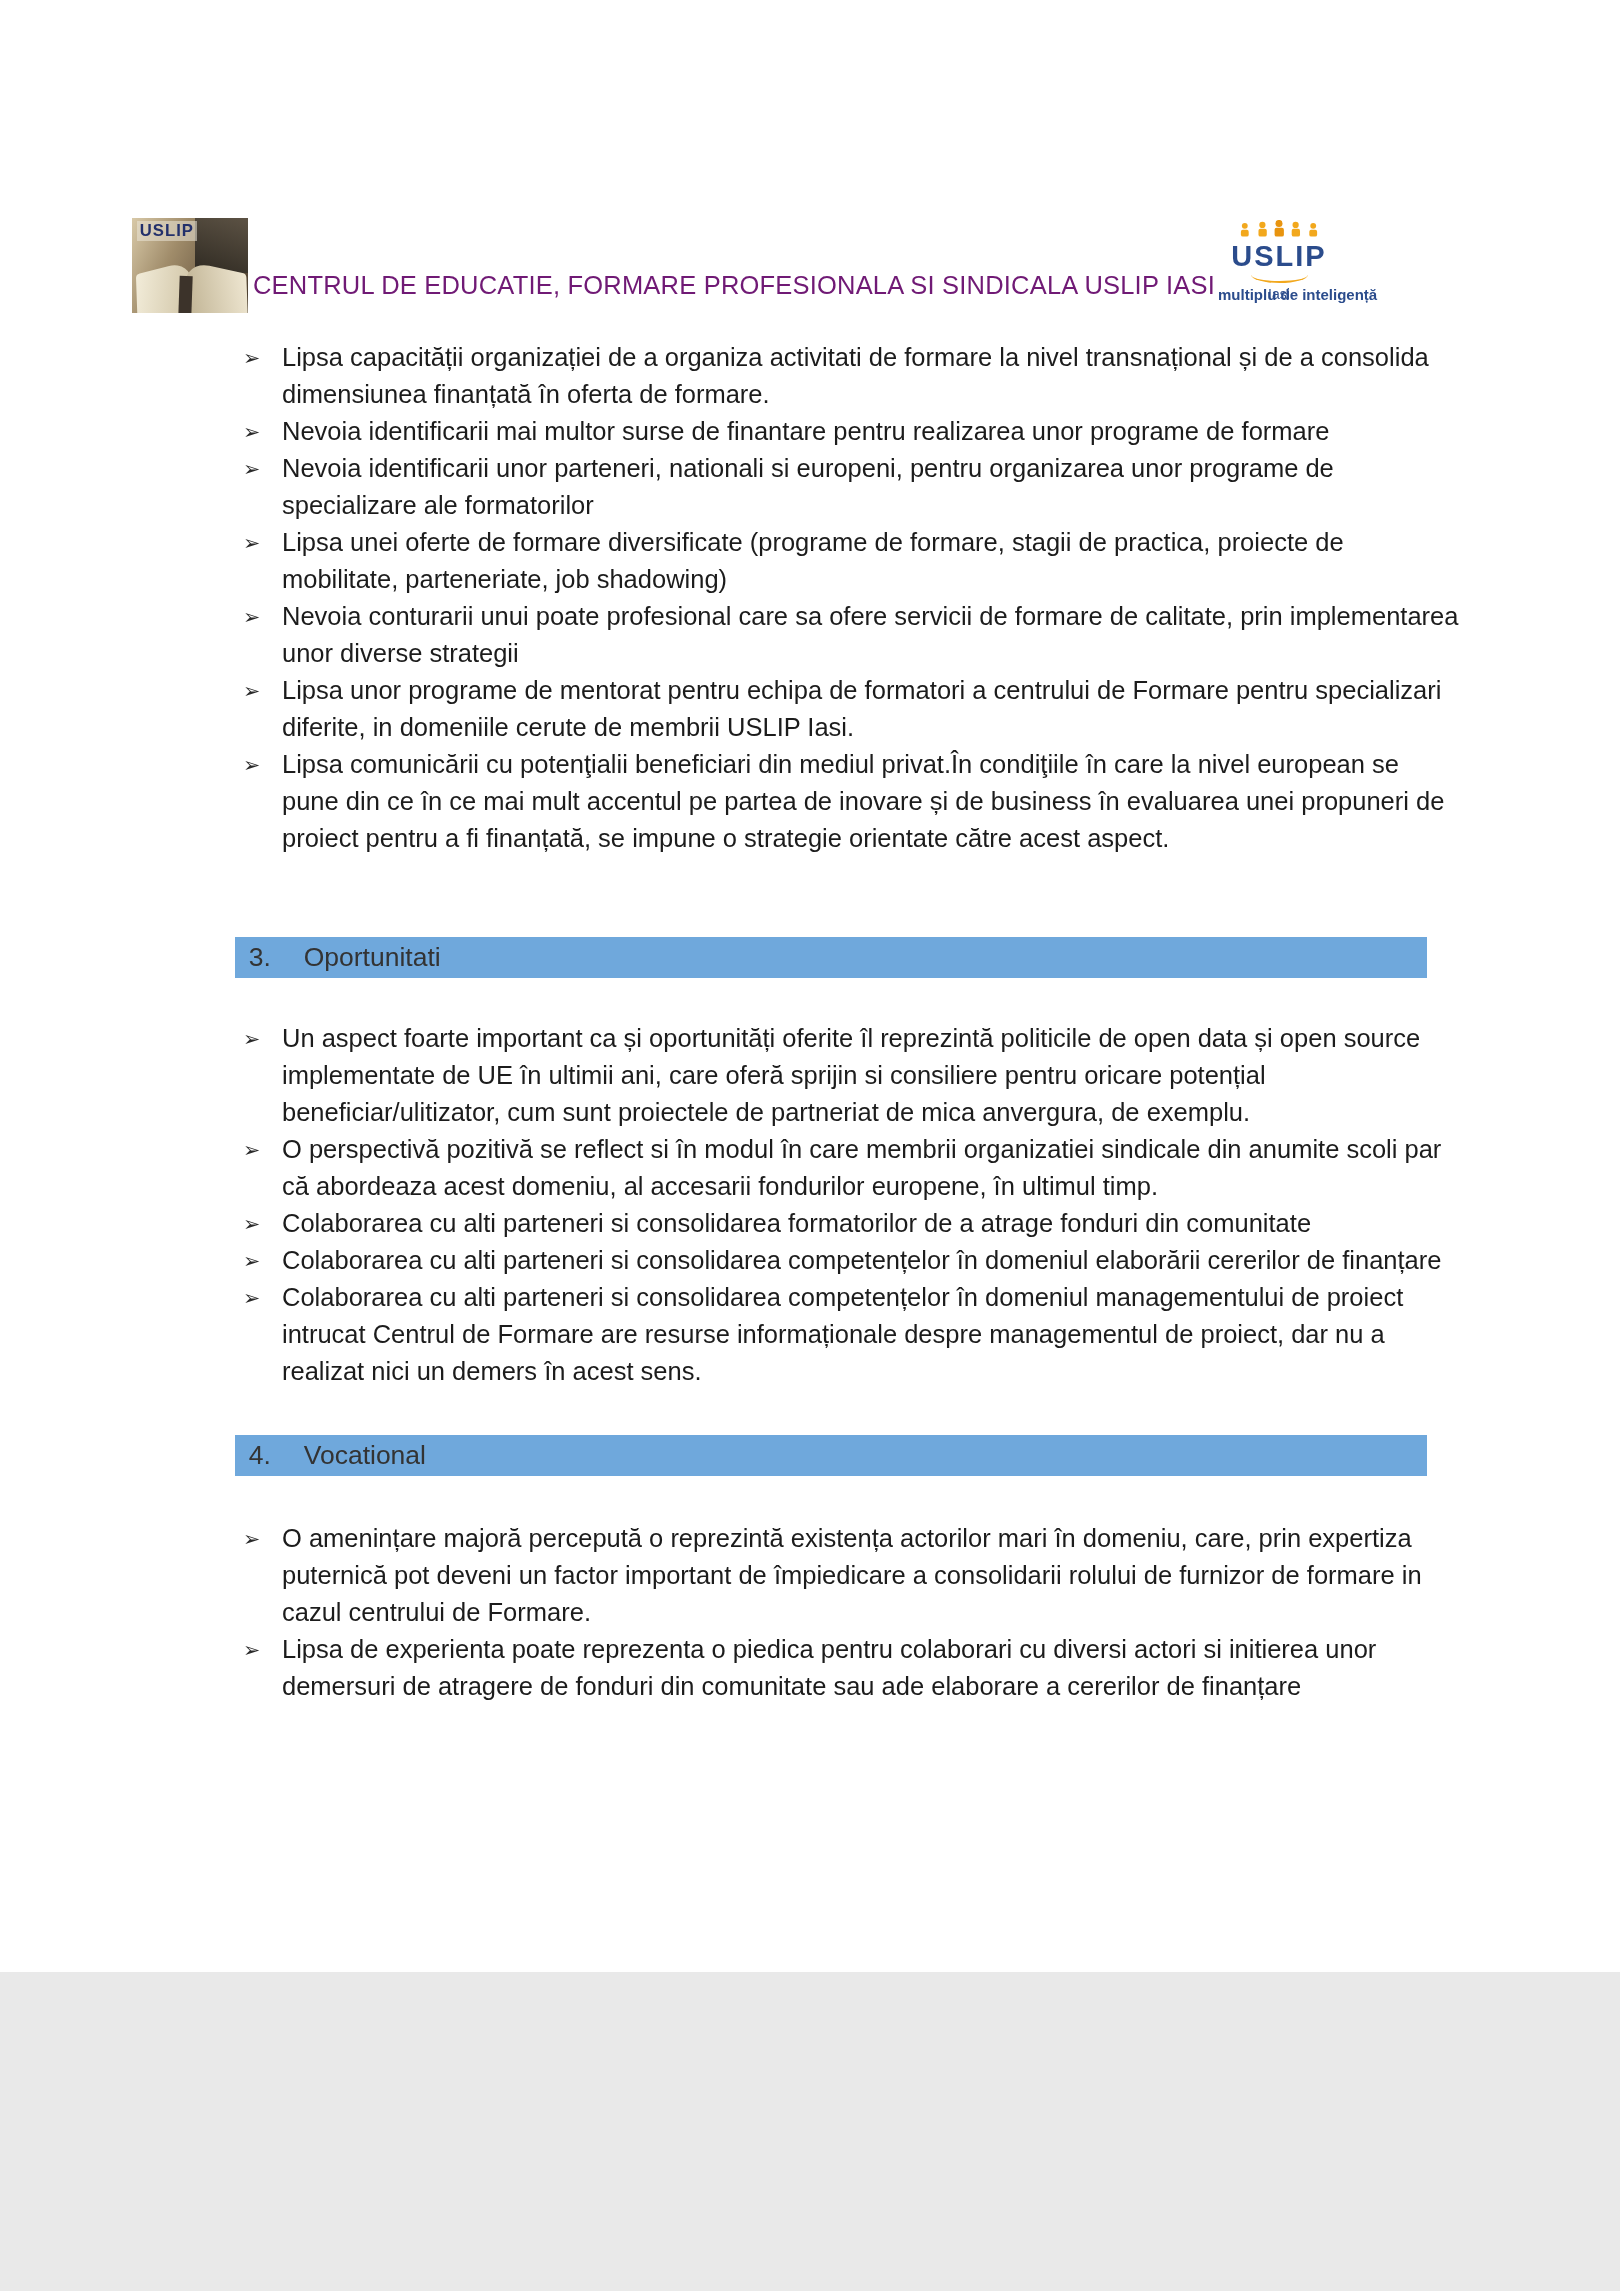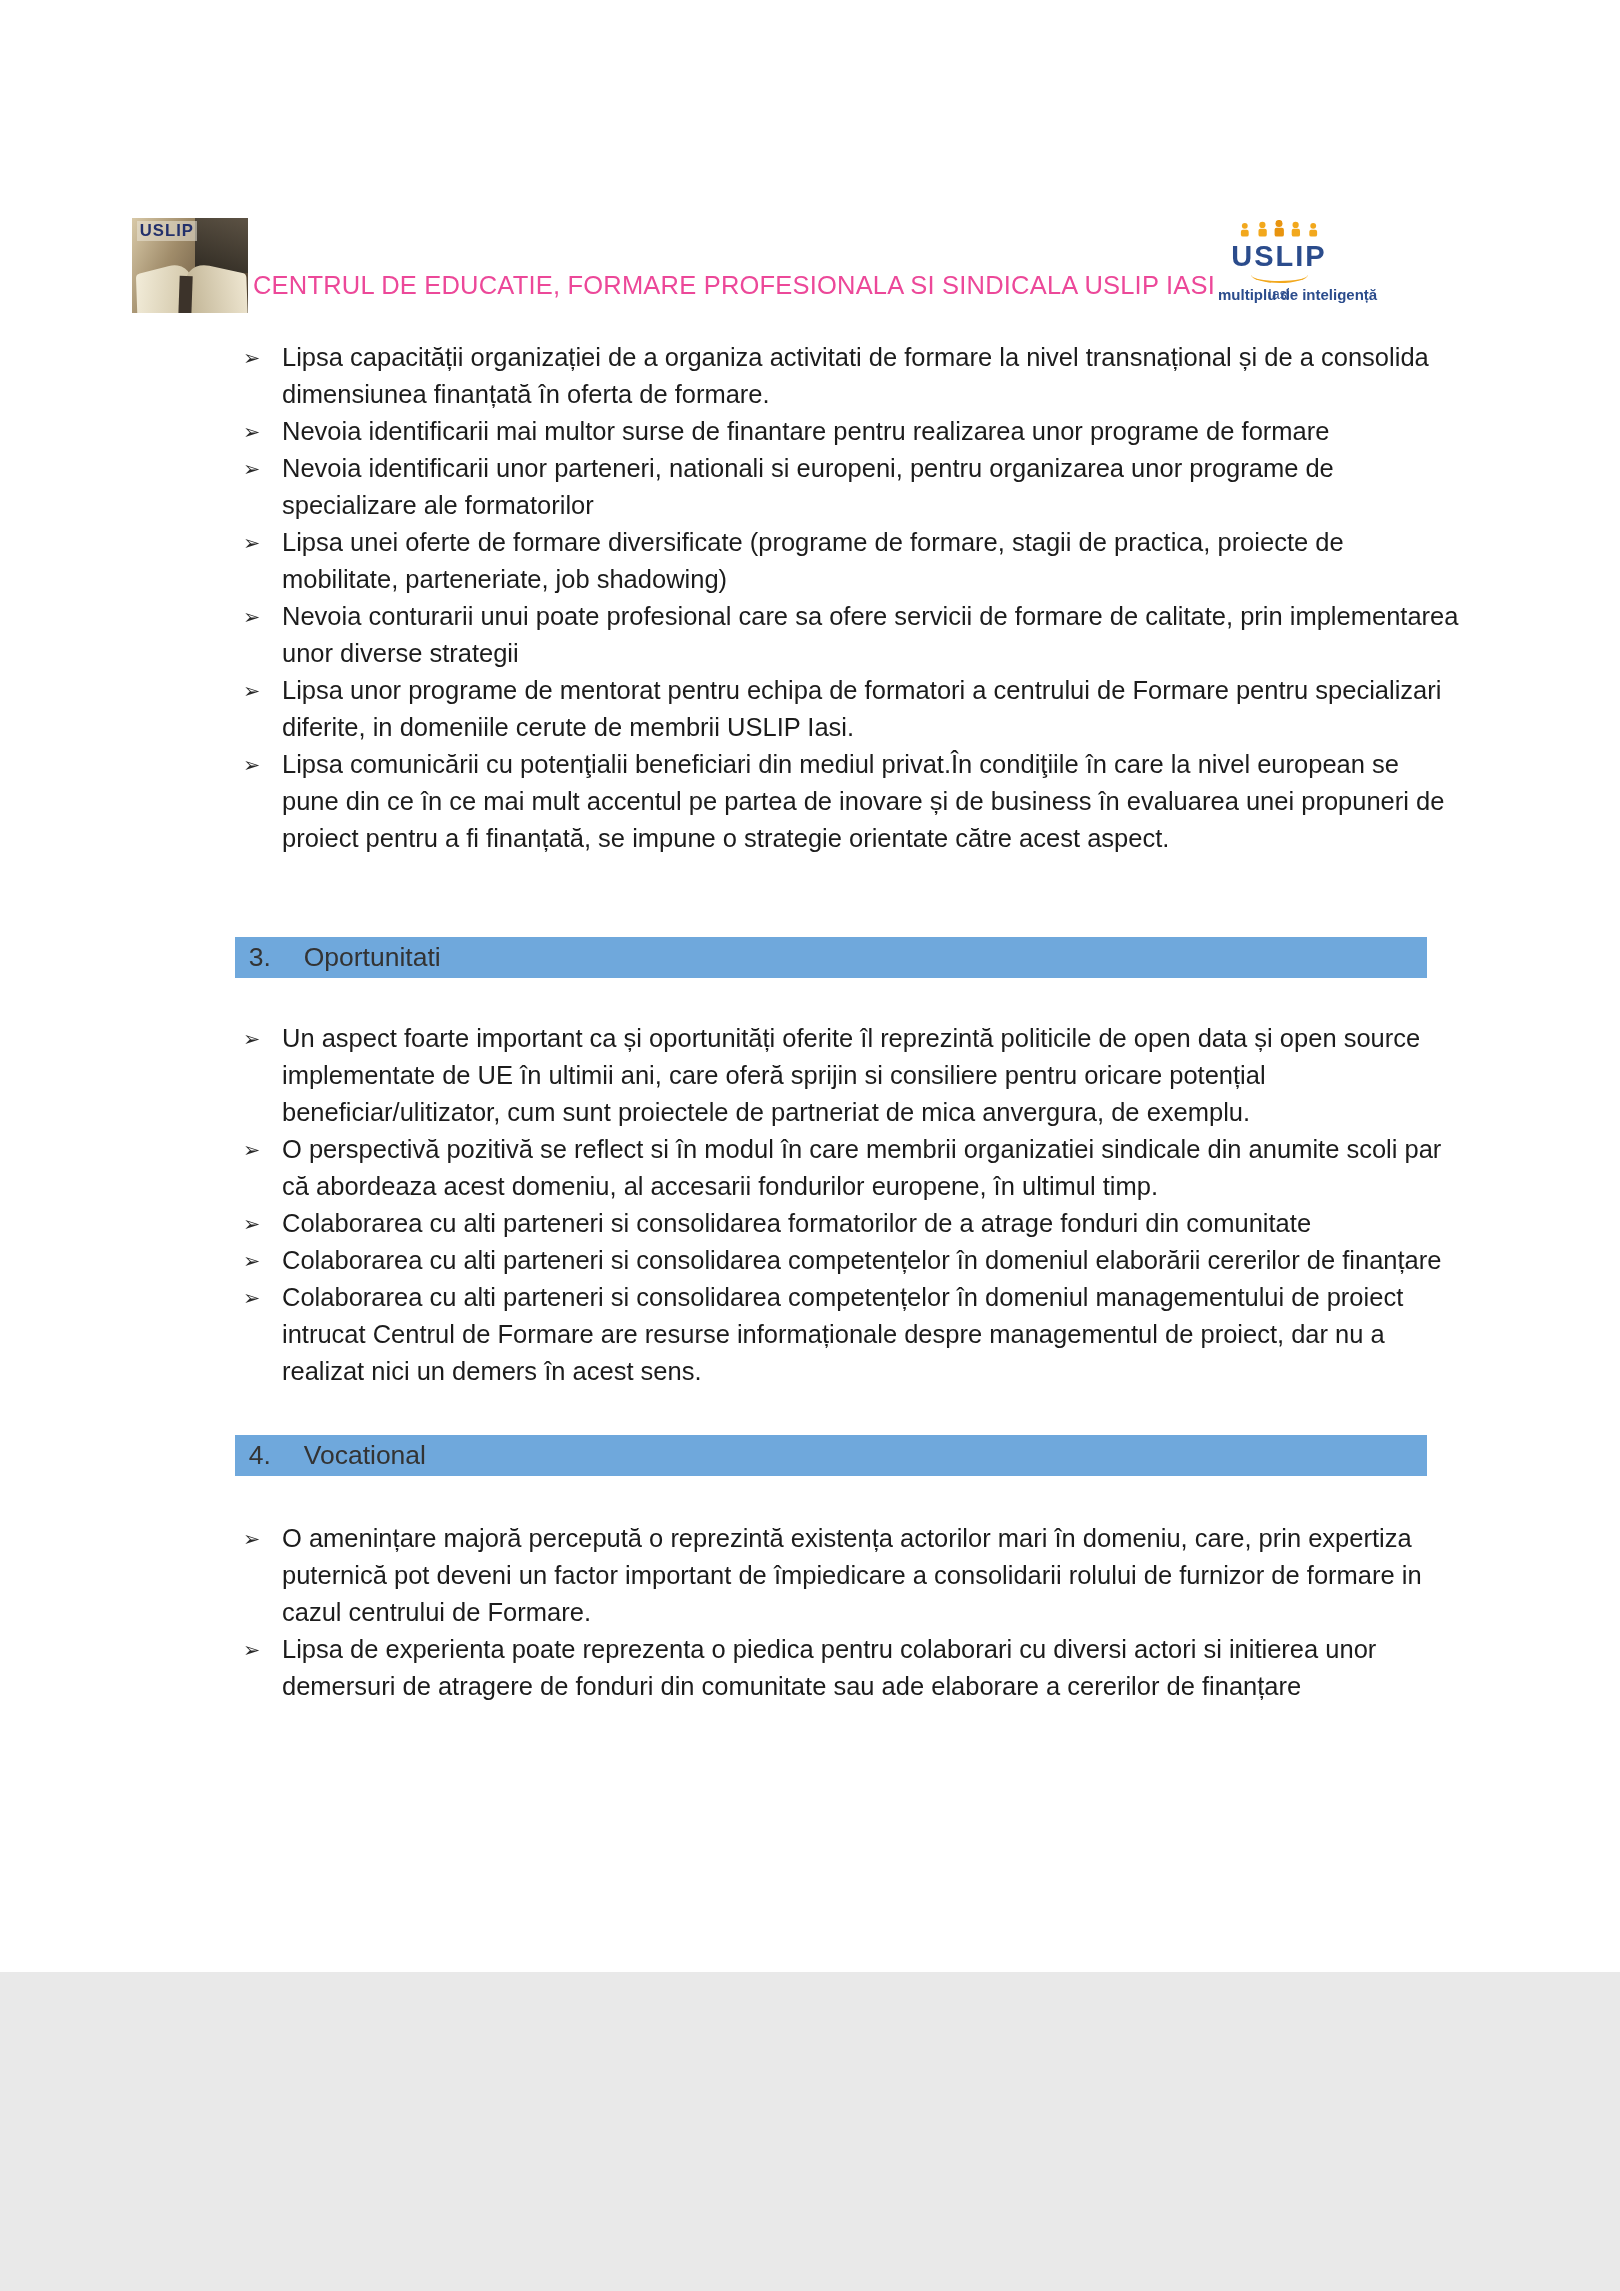--- a/index.html
+++ b/index.html
@@ -29,21 +29,21 @@
     background:linear-gradient(260deg,#efe7d2,#bfb292);
     transform:rotate(12deg) skewX(14deg);border-radius:40% 3.9px 3.9px 3.9px;}
   .lp-spine{position:absolute;bottom:-3.9px;left:47px;width:12.7px;height:41px;background:#3c332a;transform:rotate(2deg);}
   .lp-text{
     position:absolute;top:2.9px;left:4.9px;font-weight:bold;font-size:16.7px;
     color:#23306b;background:rgba(235,230,215,.55);padding:0 2.9px;letter-spacing:1px;
   }
 
   .header-title{
     position:absolute;left:253px;top:271px;
-    font-size:25.5px;color:#ec4899;white-space:nowrap;letter-spacing:0.2px;
+    font-size:25.5px;color:#701a75;white-space:nowrap;letter-spacing:0.2px;
   }
 
   .logo-right{position:absolute;left:1218px;top:220px;width:122px;text-align:center;line-height:1;}
   .lr-name{font-size:29px;font-weight:800;color:#2B4C8C;letter-spacing:2px;margin-top:1px;}
   .lr-city-wrap{width:57px;margin:-1px auto 0;border-bottom:2.9px solid #F2A81D;
     border-radius:0 0 60% 60%/0 0 9.8px 9.8px;text-align:center;height:11.8px;}
   .lr-city{font-size:14px;font-weight:normal;color:#2B4C8C;position:relative;top:16px;}
   .lr-tagline{margin-top:3.9px;font-size:15px;font-weight:bold;color:#2B4C8C;white-space:nowrap;}
 
   

